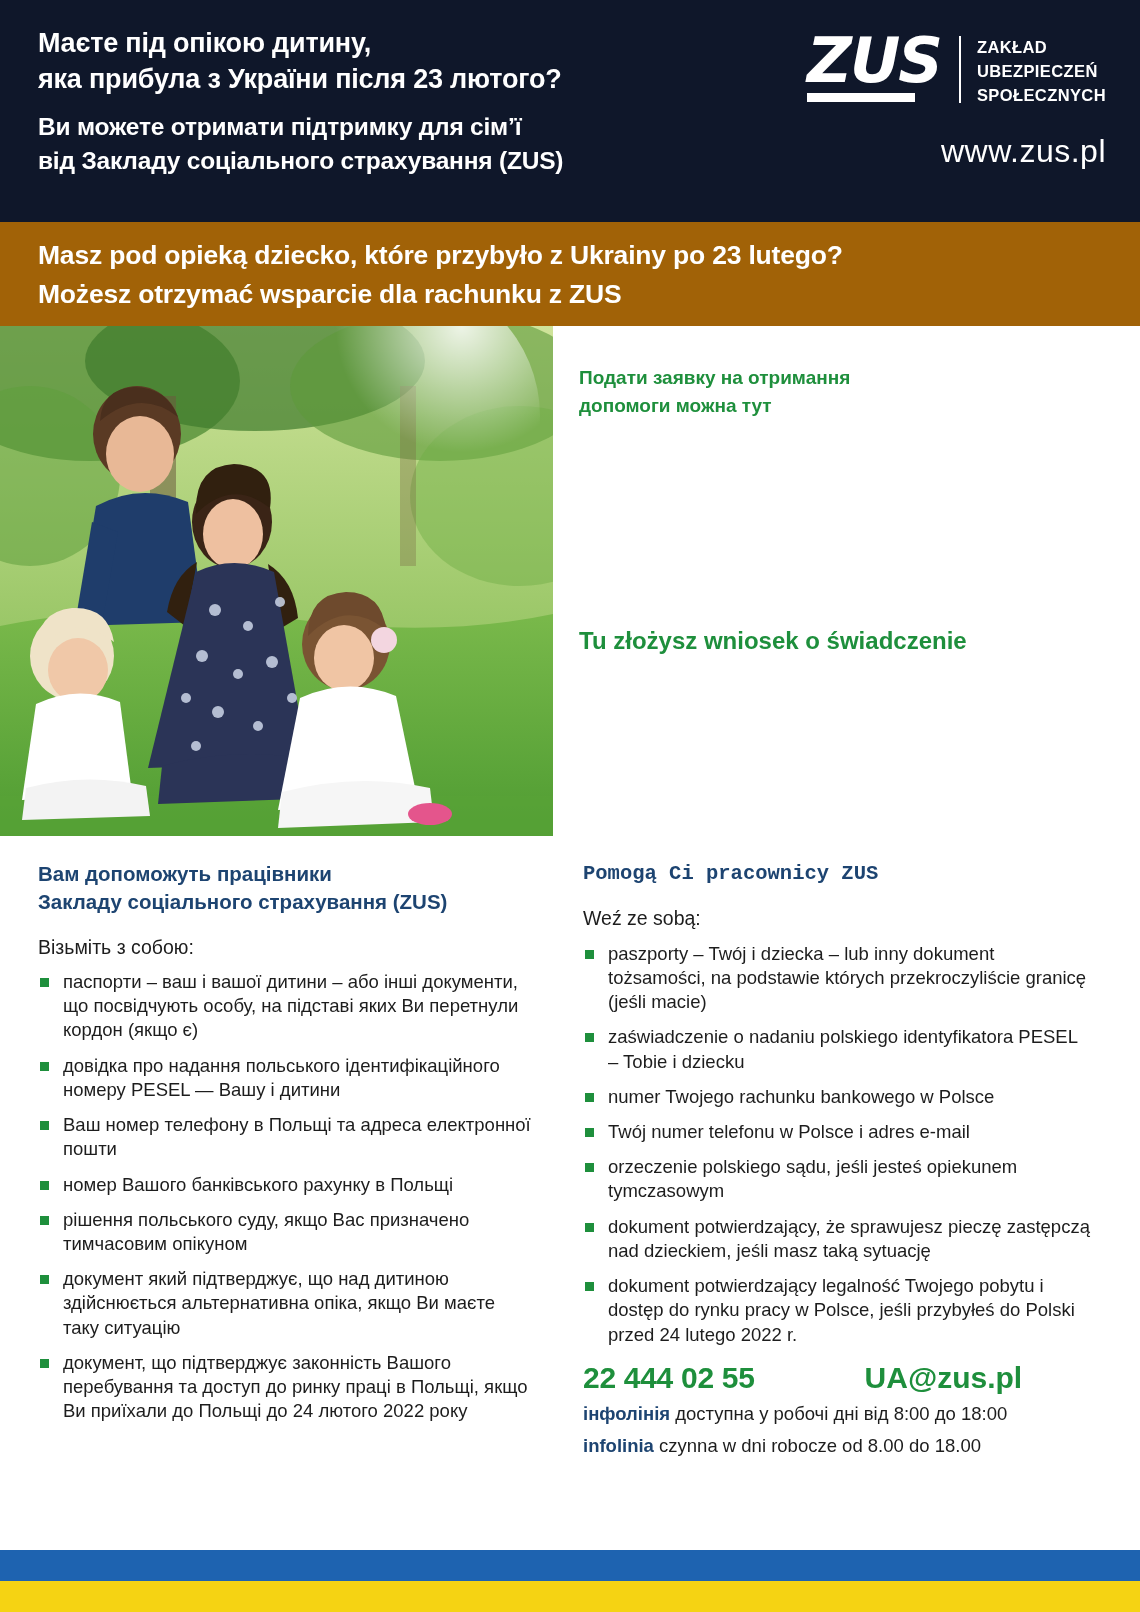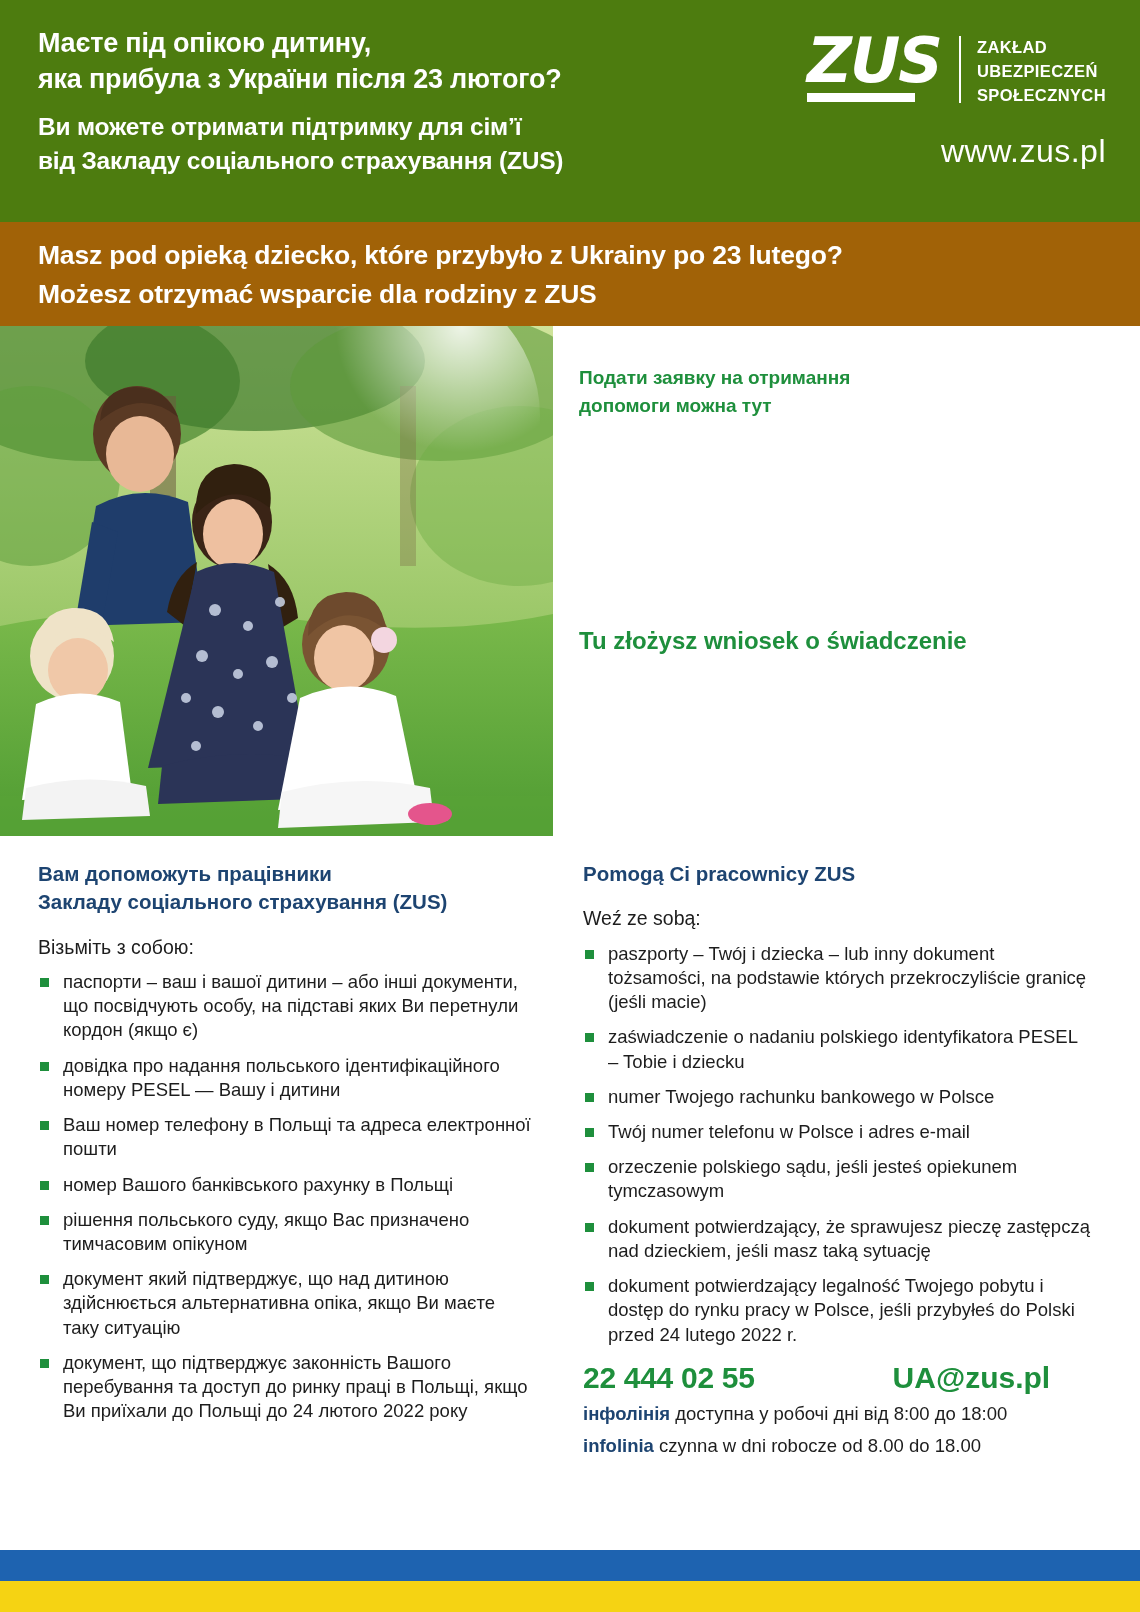--- a/index.html
+++ b/index.html
@@ -16,21 +16,21 @@
   .poster {
     position: relative;
     width: 1140px;
     height: 1612px;
     box-sizing: border-box;
   }
 
   
   .header {
     position: relative;
-    background: #4d7c0f;
+    background: #0f172a;
     height: 222px;
     padding: 26px 34px 0 38px;
     box-sizing: border-box;
     display: flex;
     justify-content: space-between;
   }
   .header-text {
     color: #ffffff;
   }
   .header-title {
@@ -164,21 +164,21 @@
   }
   .col-left { padding-right: 28px; }
   .col-right { padding-left: 12px; }
 
   .col-head {
     color: #1d4471;
     font-size: 20.5px;
     font-weight: bold;
     line-height: 1.38;
   }
-  .col-right .col-head { color: #1d4471; }
+  .col-right .col-head { color: #1d4471; font-family: Liberation Mono, monospace; }
   .col-lead {
     color: #1d1d1d;
     font-size: 19.5px;
     margin-top: 17px;
     line-height: 1.35;
   }
   ul.bullets {
     list-style: none;
     margin: 10px 12px 0 0;
     padding: 0;
@@ -202,21 +202,20 @@
   }
 
   
   .contact {
     margin-top: 14px;
   }
   .contact-row {
     display: flex;
     align-items: baseline;
     justify-content: flex-start;
-    gap: 28px;
   }
   .phone {
     color: #1e8f3c;
     font-size: 30px;
     font-weight: bold;
     letter-spacing: -0.3px;
   }
   .email {
     color: #1e8f3c;
     font-size: 30px;
@@ -276,21 +275,21 @@
           <div>UBEZPIECZEŃ</div>
           <div>SPOŁECZNYCH</div>
         </div>
       </div>
       <div class="url">www.zus.pl</div>
     </div>
   </div>
 
   <div class="green-band">
     <div class="green-line1">Masz pod opieką dziecko, które przybyło z Ukrainy po 23 lutego?</div>
-    <div class="green-line2">Możesz otrzymać wsparcie dla rodziny z ZUS</div>
+    <div class="green-line2">Możesz otrzymać wsparcie dla rachunku z ZUS</div>
   </div>
 
   <div class="middle">
     <div class="photo">
       <svg width="553" height="510" viewBox="0 0 553 510" xmlns="http://www.w3.org/2000/svg" aria-hidden="true">
         <defs>
           <linearGradient id="sky" x1="0" y1="0" x2="0" y2="1">
             <stop offset="0%" stop-color="#cfe39a"></stop>
             <stop offset="55%" stop-color="#9ec96b"></stop>
             <stop offset="100%" stop-color="#74b348"></stop>

